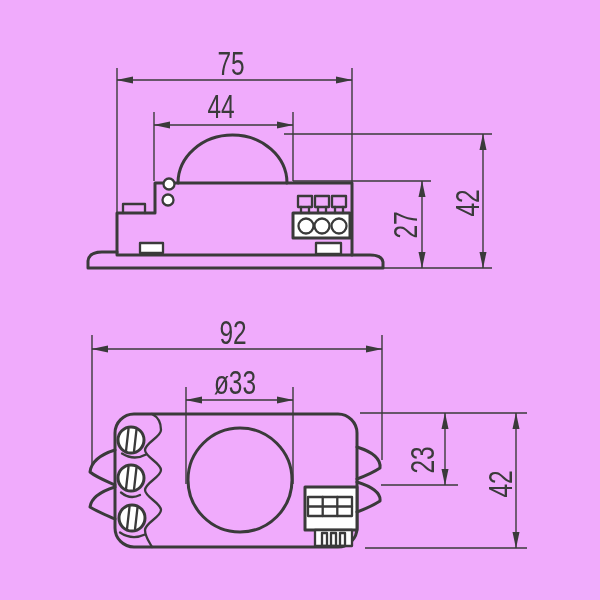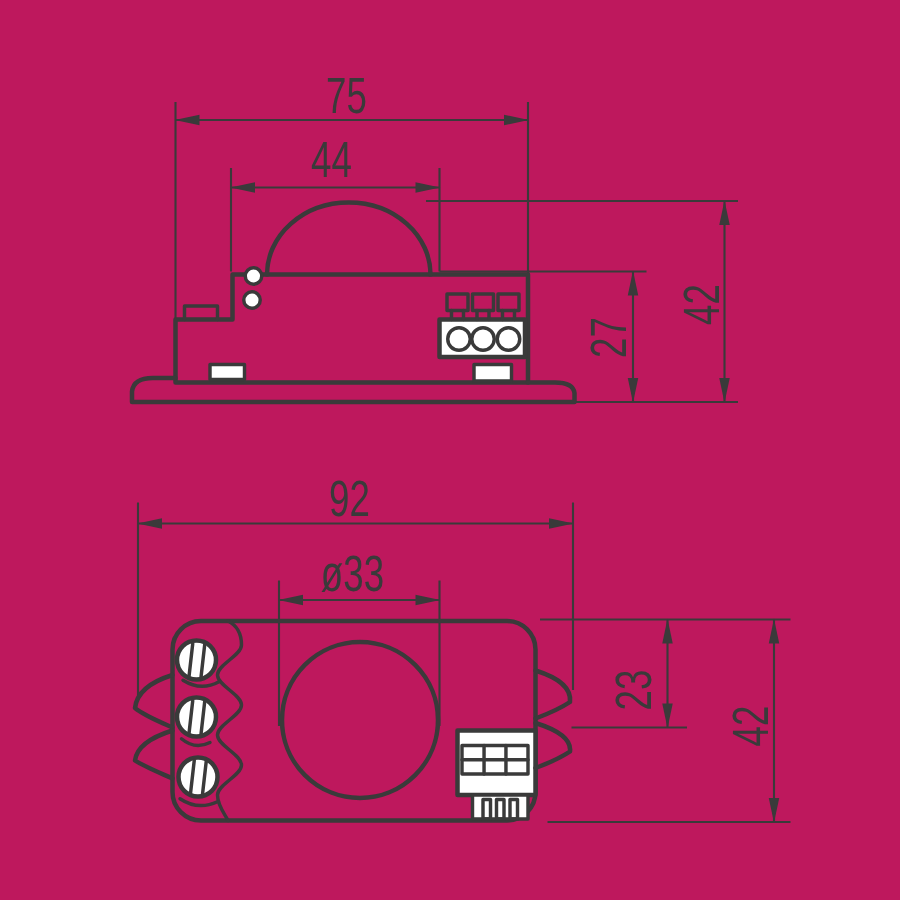--- a/index.html
+++ b/index.html
@@ -1,16 +1,16 @@
 <!DOCTYPE html>
 <html><head>
 <meta charset="utf-8">
 <style>
   html,body{margin:0;padding:0;background:#ffffff;}
-  #canvas{position:relative;width:600px;height:600px;background:#be185d;overflow:hidden;}
+  #canvas{position:relative;width:600px;height:600px;background:#f0abfc;overflow:hidden;}
   svg{display:block;}
   .ln-thick{fill:none;stroke:#3a3a3a;stroke-width:3;stroke-linejoin:round;stroke-linecap:round;}
   .ln-med{fill:none;stroke:#3a3a3a;stroke-width:2.3;stroke-linejoin:round;stroke-linecap:round;}
   .ln-dim{fill:none;stroke:#3a3a3a;stroke-width:1.4;stroke-linecap:butt;}
   .fill-white{fill:#ffffff;}
   text{font-family:"Liberation Sans","DejaVu Sans",sans-serif;font-size:34px;fill:#3a3a3a;}
 </style>
 </head>
 <body>
 

